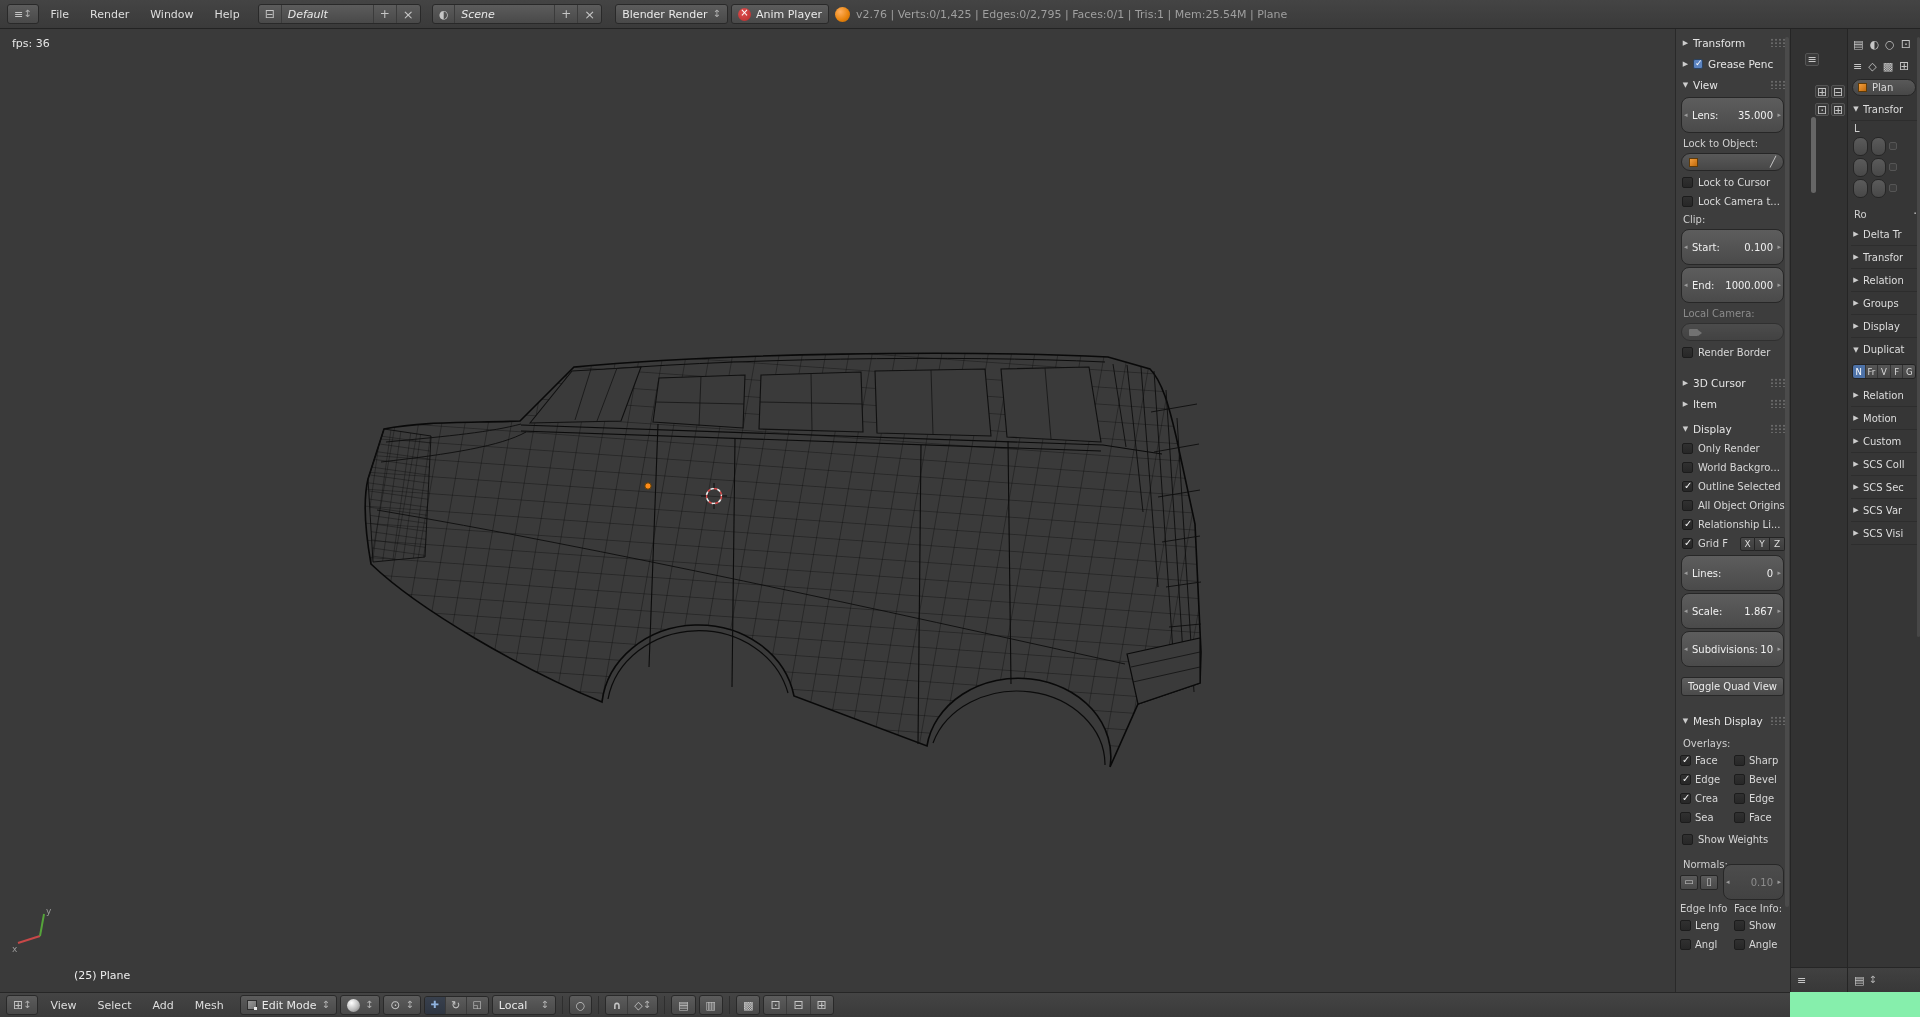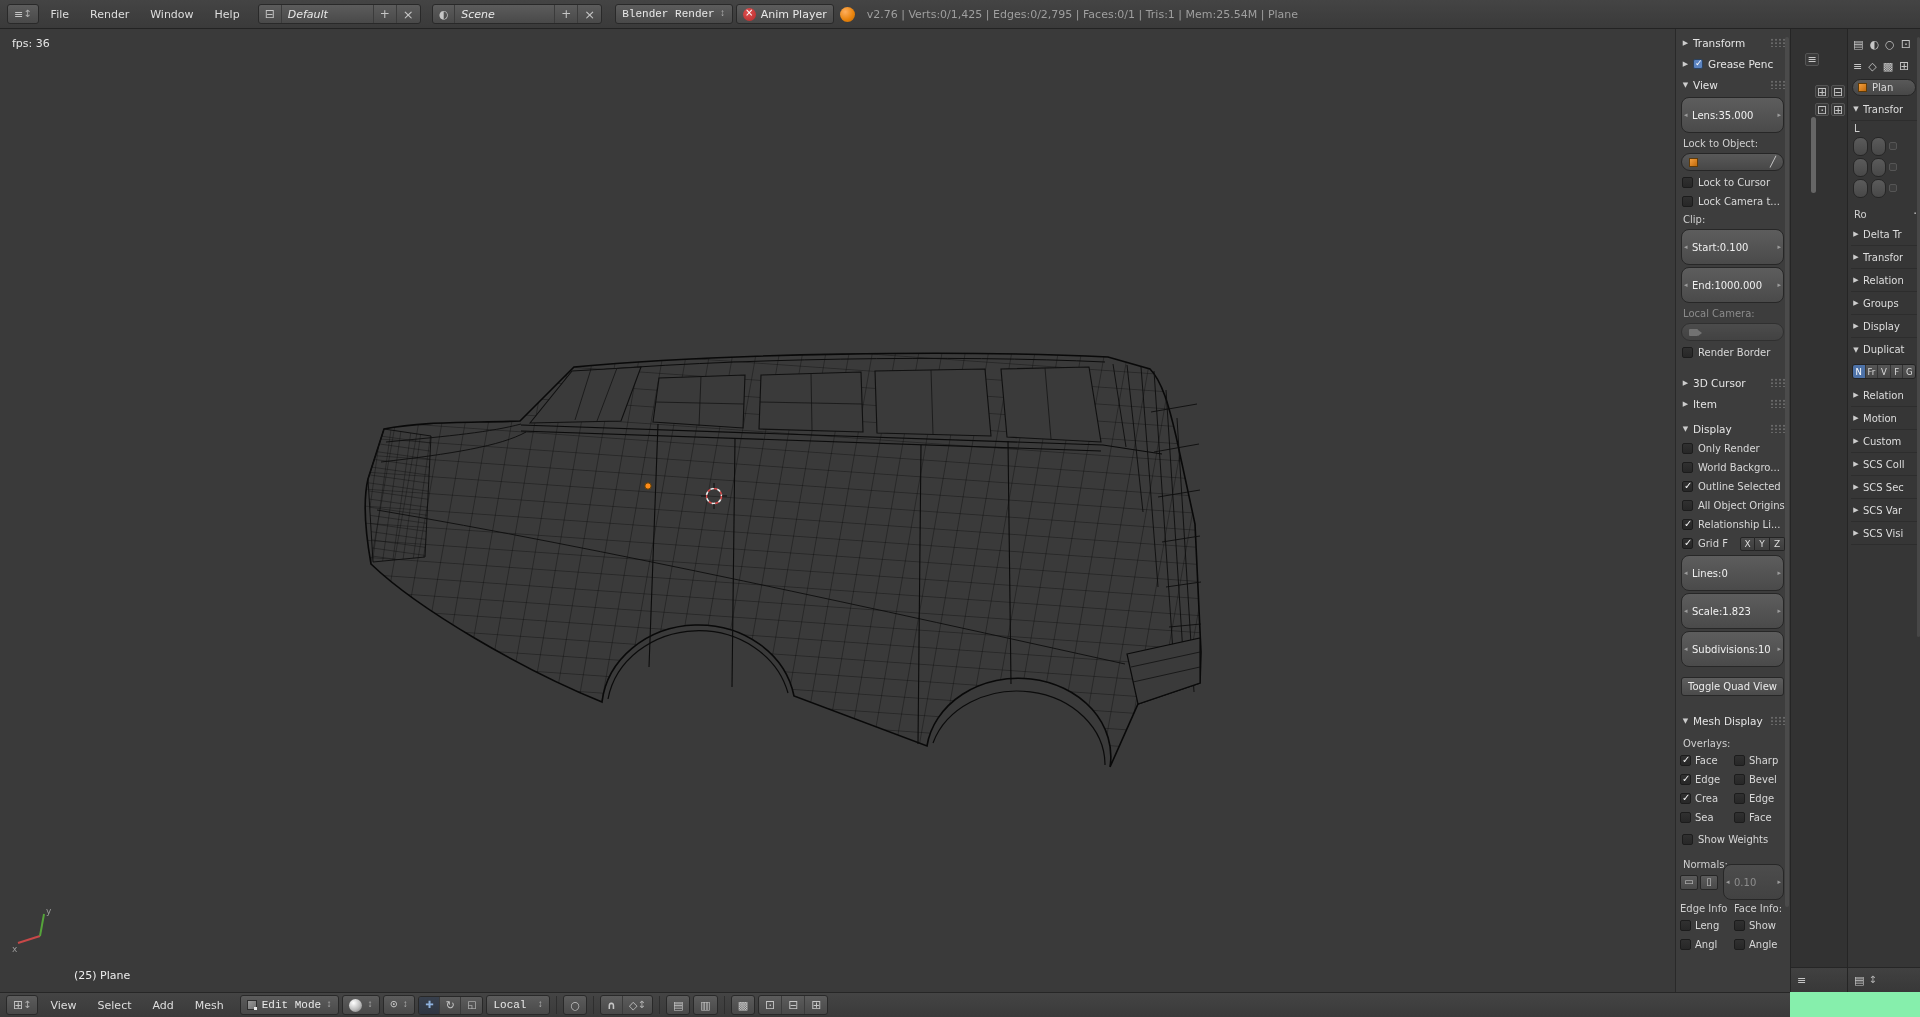--- a/index.html
+++ b/index.html
@@ -9,22 +9,22 @@
 
   
   .hdr { background:linear-gradient(#444444,#3a3a3a); display:flex; align-items:center; gap:3px; }
   #top-header { position:absolute; top:0; left:0; width:1920px; height:29px; border-bottom:1px solid #232323; padding:0 7px; z-index:20; }
   #bottom-header { position:absolute; top:992px; left:0; width:1790px; height:25px; border-top:1px solid #262626; padding:0 6px; z-index:20; }
   .menu { padding:0 9px; height:100%; display:flex; align-items:center; color:#dedede; cursor:default; }
   .widget { display:flex; align-items:stretch; height:20px; border-radius:3px; overflow:hidden; border:1px solid #292929; background:linear-gradient(#5c5c5c,#494949); }
   .wseg { display:flex; align-items:center; justify-content:center; padding:0 6px; border-right:1px solid #3b3b3b; color:#e9e9e9; white-space:nowrap; }
   .wseg:last-child { border-right:none; }
   .wname { min-width:70px; justify-content:flex-start;font-style:italic; }
-  .dd { gap:5px;font-family:Liberation Mono, monospace; }
-  .stats { color:#9f9f9f; margin-left:6px; white-space:nowrap; }
+  .dd { gap:5px; }
+  .stats { color:#9f9f9f; white-space:nowrap; }
 
   
   .ic { display:inline-flex; align-items:center; justify-content:center; color:#c6c6c6; line-height:1; }
   .i-updown::before  { content:"↕"; font-size:10px; color:#b2b2b2; }
   .i-plus::before    { content:"+"; font-size:12px; }
   .i-close::before   { content:"×"; font-size:13px; }
   .i-lines::before   { content:"≡"; font-size:11px; }
   .i-grid::before    { content:"⊞"; font-size:12px; }
   .i-grid2::before   { content:"⊟"; font-size:12px; }
   .i-gridd::before   { content:"⊡"; font-size:12px; }
@@ -62,21 +62,21 @@
 
   
   #npanel { position:absolute; top:0; right:0; width:115px; height:963px; background:#3d3d3d; border-left:1px solid #292929; padding:3px 5px 0 4px; overflow:hidden; font-size:10px; }
   .np-scroll { position:absolute; right:1px; top:8px; width:4px; height:870px; background:#5e5e5e; border-radius:2px; opacity:.45; }
   .phead { display:flex; align-items:center; height:21px; color:#e4e4e4; font-size:10.5px; gap:2px; }
   .tri { width:11px; flex:none; font-size:7px; color:#cdcdcd; text-align:center; }
   .tri.open::before { content:"▼"; }
   .tri.closed::before { content:"▶"; }
   .grip { margin-left:auto; width:15px; height:9px; flex:none; background-image:radial-gradient(#707070 0.8px, transparent 1px); background-size:4px 3.5px; opacity:.85; }
   .panel { padding-bottom:10px; }
-  .slider { position:relative; height:17px; border-radius:8px; background:linear-gradient(#5d5d5d,#4a4a4a); border:1px solid #272727; display:flex; align-items:center; padding:17px 10px; margin:2px 1px; color:#f0f0f0; }
+  .slider { position:relative; height:17px; border-radius:8px; background:linear-gradient(#5d5d5d,#4a4a4a); border:1px solid #272727; display:flex; align-items:center; justify-content:space-between; padding:17px 10px; margin:2px 1px; color:#f0f0f0; }
   .slider::before { content:"◂"; position:absolute; left:2px; top:50%; transform:translateY(-50%); font-size:7px; color:#9d9d9d; }
   .slider::after  { content:"▸"; position:absolute; right:2px; top:50%; transform:translateY(-50%); font-size:7px; color:#9d9d9d; }
   .slider.disabled { color:#8d8d8d; background:linear-gradient(#4c4c4c,#424242); }
   .field { height:18px; border-radius:9px; background:linear-gradient(#595959,#474747); border:1px solid #262626; display:flex; align-items:center; gap:5px; padding:0 7px; margin:2px 1px; }
   .field .sp { flex:1; }
   .field.disabled { opacity:.55; }
   .btn { height:19px; border-radius:3px; background:linear-gradient(#5e5e5e,#4a4a4a); border:1px solid #272727; display:flex; align-items:center; justify-content:center; color:#ebebeb; margin:4px 1px; }
   .lrow { height:16px; display:flex; align-items:center; padding-left:3px; color:#cfcfcf; }
   .dim { color:#8b8b8b; }
   .crow { display:flex; align-items:center; gap:5px; height:19px; padding-left:2px; }
@@ -357,21 +357,21 @@
             <span class="axbtn">Y</span>
             <span class="axbtn">Z</span>
           </span>
         </div>
         <div class="slider">
             <span>Lines:</span>
             <span>0</span>
           </div>
         <div class="slider">
             <span>Scale:</span>
-            <span>1.823</span>
+            <span>1.867</span>
           </div>
         <div class="slider">
             <span>Subdivisions:</span>
             <span>10</span>
           </div>
         <div class="btn" style="margin-top:10px">
             <span>Toggle Quad View</span>
           </div>
       </div>
 

